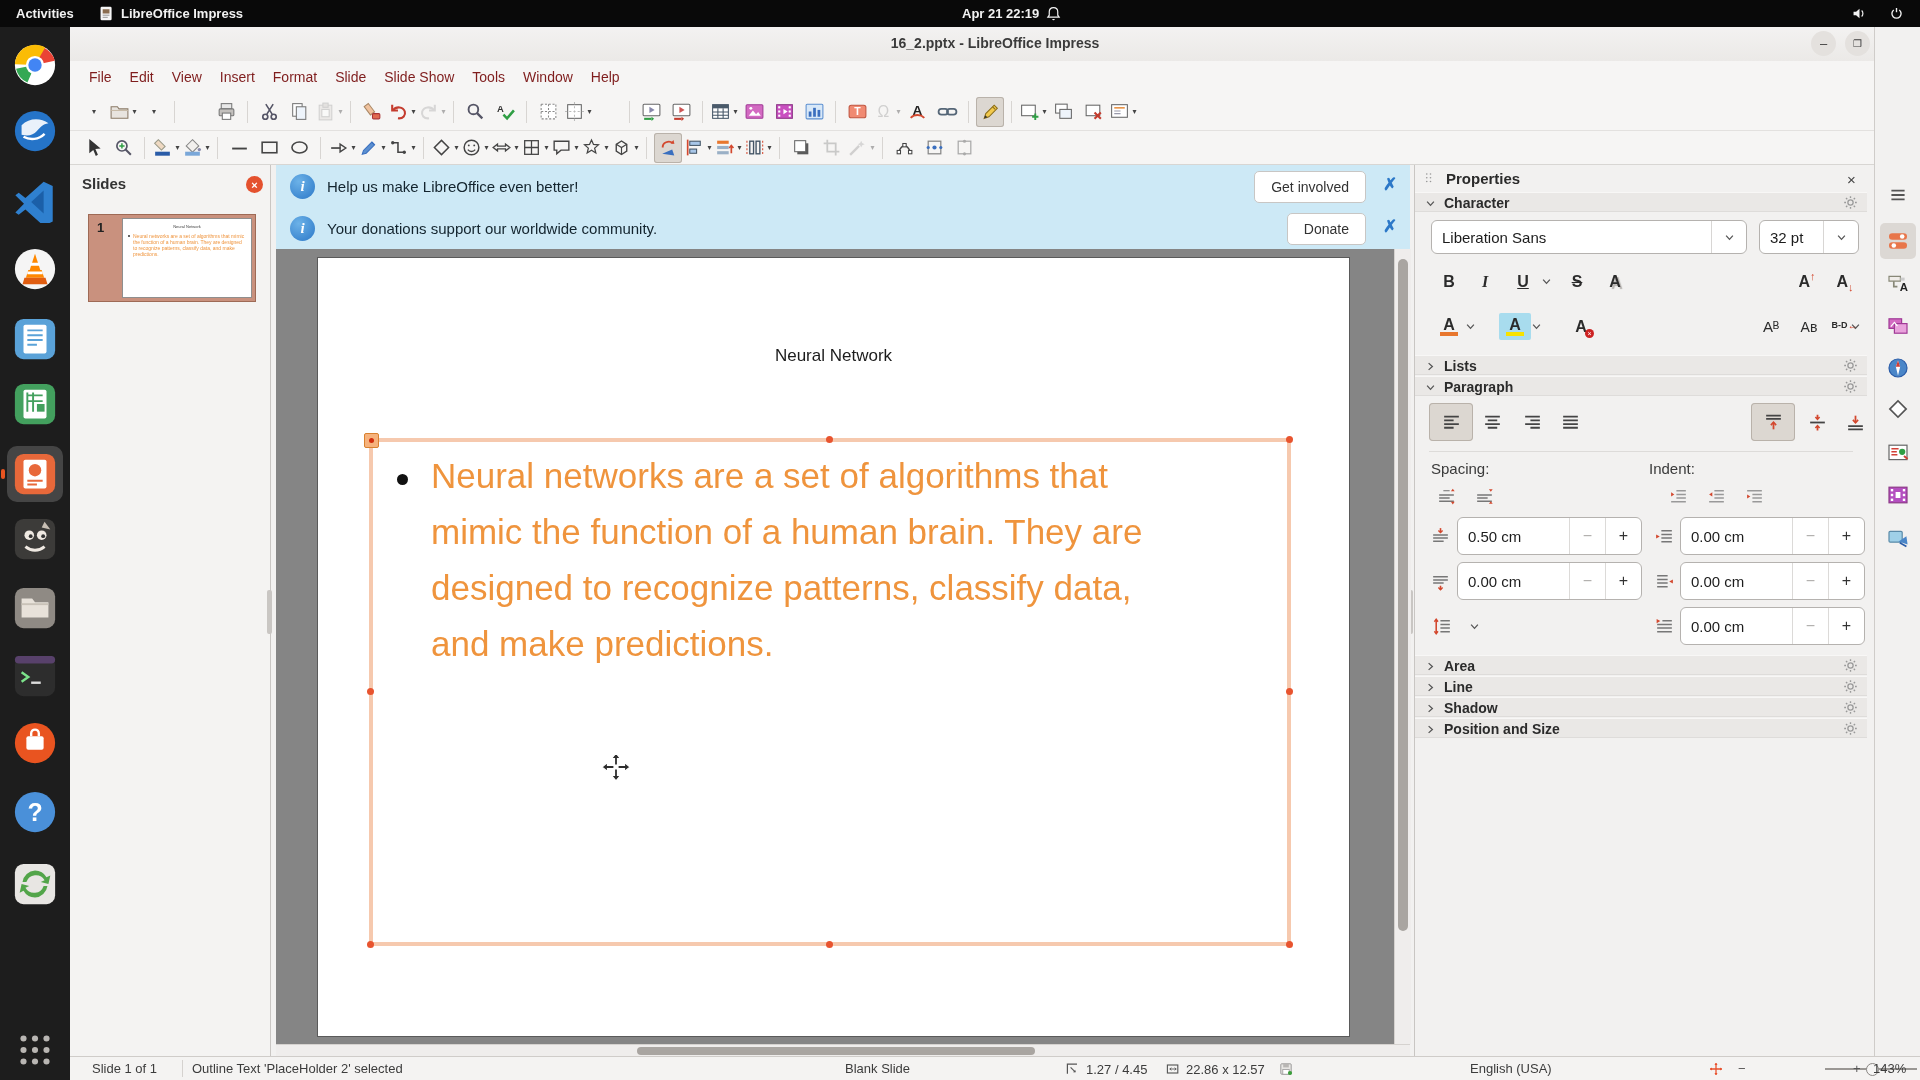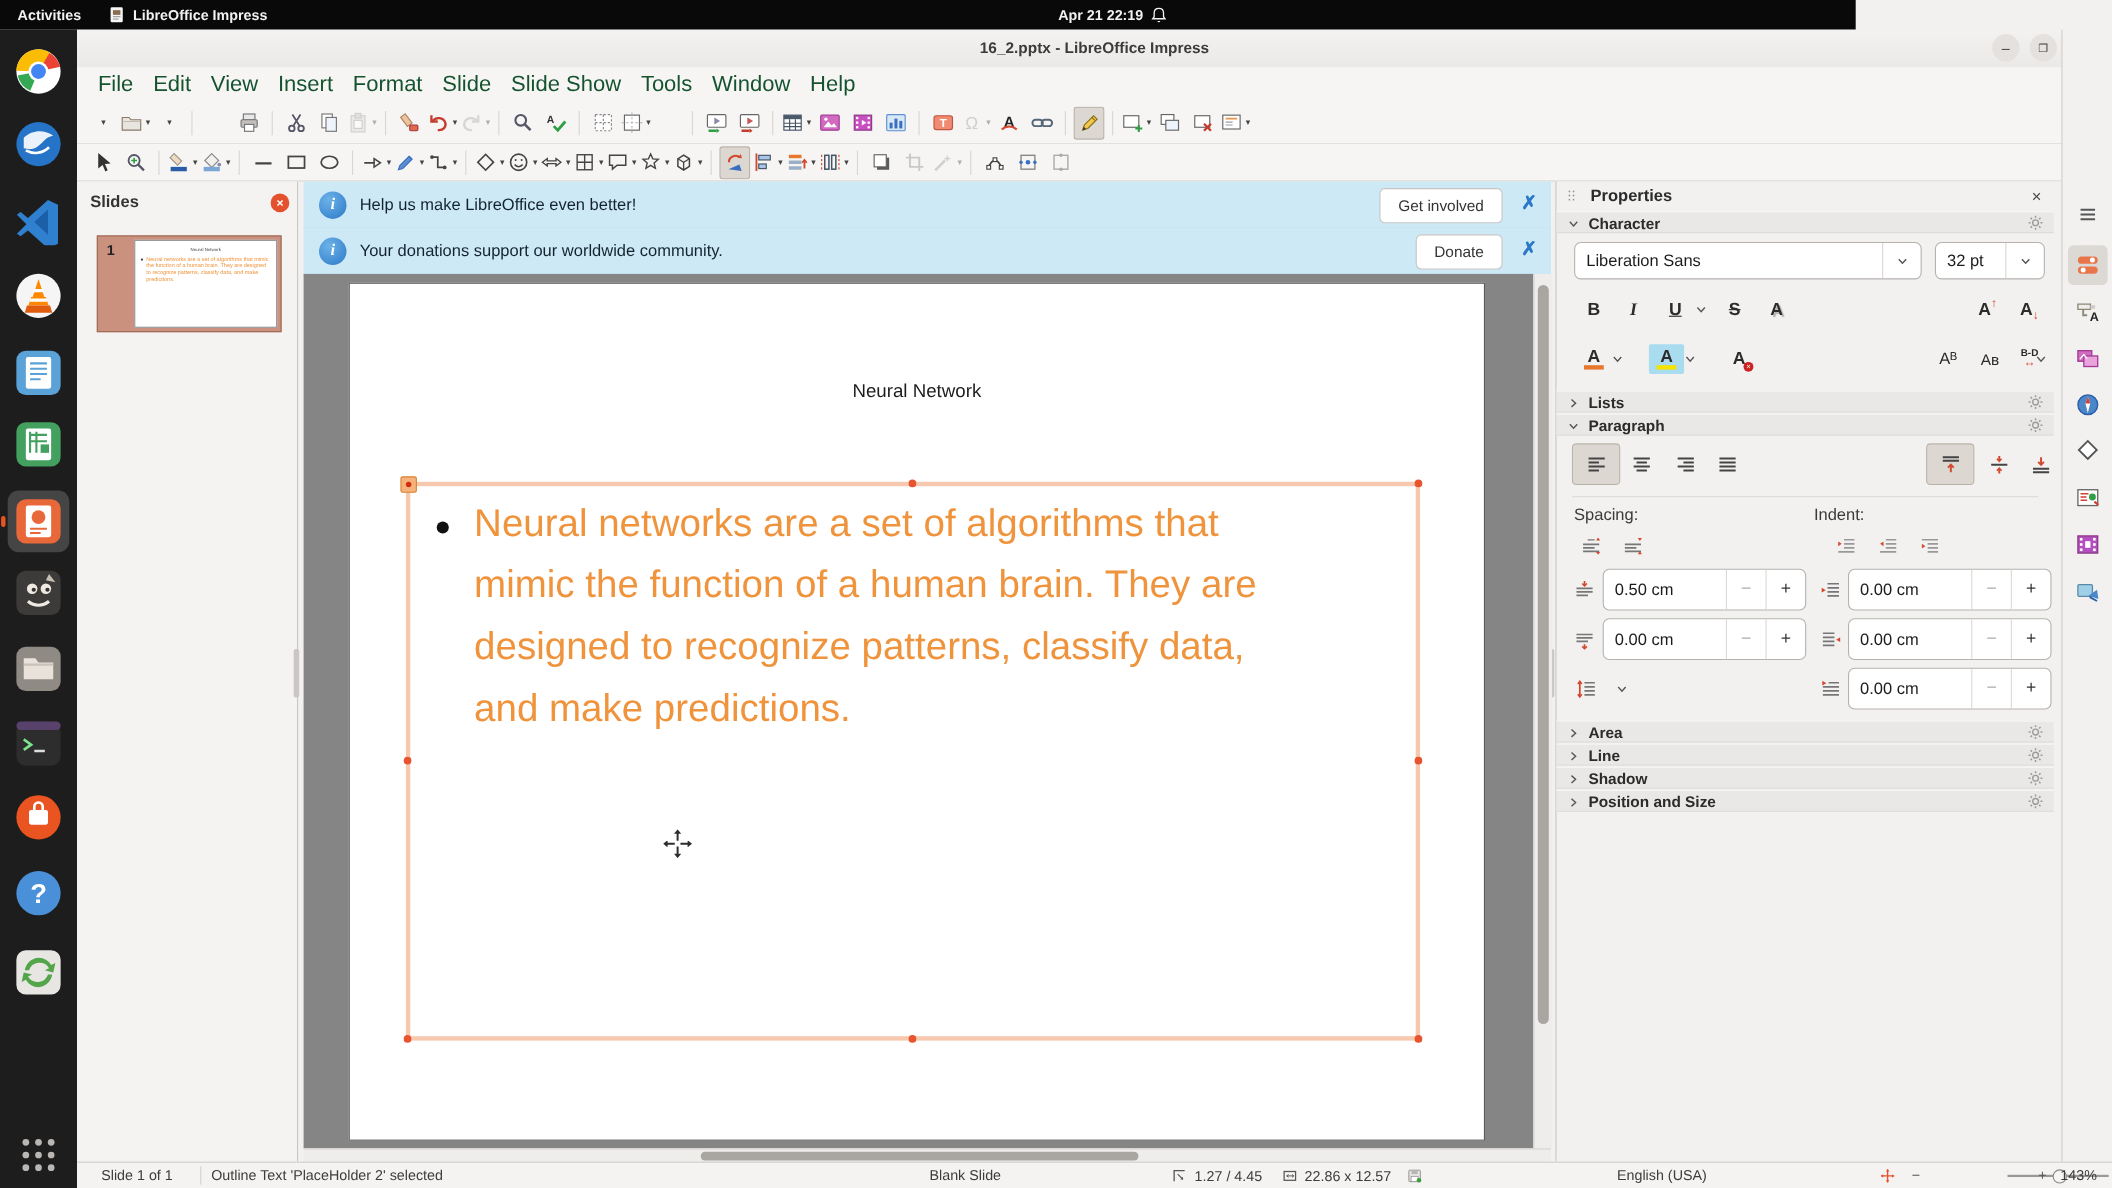--- a/index.html
+++ b/index.html
@@ -1,35 +1,35 @@
 <!DOCTYPE html>
 <html><head>
 <meta charset="utf-8">
 <style>
   html,body{margin:0;padding:0}
   body{font-family:"Liberation Sans",sans-serif;background:#f2f1f0;width:1920px;height:1080px;overflow:hidden}
   #screen{position:relative;width:1920px;height:1080px;background:#f2f1f0}
   svg{display:block}
 
   
-  #topbar{position:absolute;left:0;top:0;width:1687px;height:27px;background:#090909;color:#f2f2f2;font-size:13px}
+  #topbar{position:absolute;left:0;top:0;width:1920px;height:27px;background:#090909;color:#f2f2f2;font-size:13px}
   #topbar .item{position:absolute;top:0;height:27px;display:flex;align-items:center;gap:6px;padding:0 10px;font-weight:bold}
 
   
   #dock{position:absolute;left:0;top:27px;width:70px;height:1053px;background:#1d1d1d}
   .dock-item{position:absolute;left:7px;width:56px;height:56px;border-radius:10px;display:flex;align-items:center;justify-content:center}
   .dock-item.active{background:rgba(255,255,255,.18)}
   .dock-item.active::before{content:"";position:absolute;left:-6px;top:23px;width:4px;height:10px;background:#e95420;border-radius:2px}
 
   
   #titlebar{position:absolute;left:70px;top:27px;width:1850px;height:34px;background:linear-gradient(#f3f2f1,#ebe9e7);border-bottom:1px solid #d0cdca}
   #title-text{position:absolute;left:0;right:0;top:8px;text-align:center;font-weight:bold;font-size:14px;color:#3b3b3b}
   .winbtn{position:absolute;top:4px;width:25px;height:25px;border-radius:50%;background:#e4e1de;color:#3b3b3b;display:flex;align-items:center;justify-content:center;font-size:13px}
   #menubar{position:absolute;left:70px;top:61px;width:1850px;height:32px;background:#f6f5f4;display:flex;align-items:center;padding-left:10px;box-sizing:border-box}
-  .menu-item{padding:4px 9px;font-size:20px;color:#14532d;border-radius:3px}
+  .menu-item{padding:4px 9px;font-size:14px;color:#7f1d1d;border-radius:3px}
 
   
   .toolbar{position:absolute;left:70px;width:1850px;background:#f6f5f4;display:flex;align-items:center;padding-left:8px;box-sizing:border-box}
   #toolbar-main{top:93px;height:38px;border-bottom:1px solid #e3e1df}
   #toolbar-drawing{top:131px;height:34px;border-bottom:1px solid #d8d6d3}
   .tbtn{display:inline-flex;align-items:center;justify-content:center;height:30px;min-width:28px;border-radius:3px;position:relative;margin:0 1px}
   .tbtn.active{background:#dcd7d1;box-shadow:inset 0 0 0 1px #b9b2aa}
   .tbtn.disabled{opacity:.4}
   .tbtn .dd{font-size:8px;color:#444;margin-left:2px}
   .tsep{width:1px;height:22px;background:#d8d5d2;margin:0 6px;align-self:center}
@@ -971,21 +971,21 @@
             <path d="M5.5 7.5l4.5 5 4.5-5" fill="none" stroke="#555" stroke-width="1.7"></path>
           </svg>
         </span>
       </div>
     <div class="fbtn" style="left:150px;top:148px">
       <span class="glyph-b">A</span>
       <span style="position:absolute;right:3px;bottom:2px;width:9px;height:9px;border-radius:50%;background:#cc2222;color:#fff;font-size:7px;line-height:9px;text-align:center">×</span>
     </div>
     <div class="fbtn" style="left:340px;top:148px;font-size:15px">Aᴮ</div>
     <div class="fbtn" style="left:378px;top:148px;font-size:14px">Aʙ</div>
-    <div class="fbtn" style="left:414px;top:146px;flex-direction:column;font-size:9px;font-weight:bold">
+    <div class="fbtn" style="left:414px;top:146px;flex-direction:row;font-size:9px;font-weight:bold">
       <span>B-D</span>
       <span style="color:#d3482e;font-size:11px;line-height:8px">↔</span>
     </div>
     <div class="fbtn" style="left:432px;top:148px;width:16px">
         <span>
           <svg width="15" height="15" viewBox="0 0 20 20">
             <path d="M5.5 7.5l4.5 5 4.5-5" fill="none" stroke="#555" stroke-width="1.7"></path>
           </svg>
         </span>
       </div>

